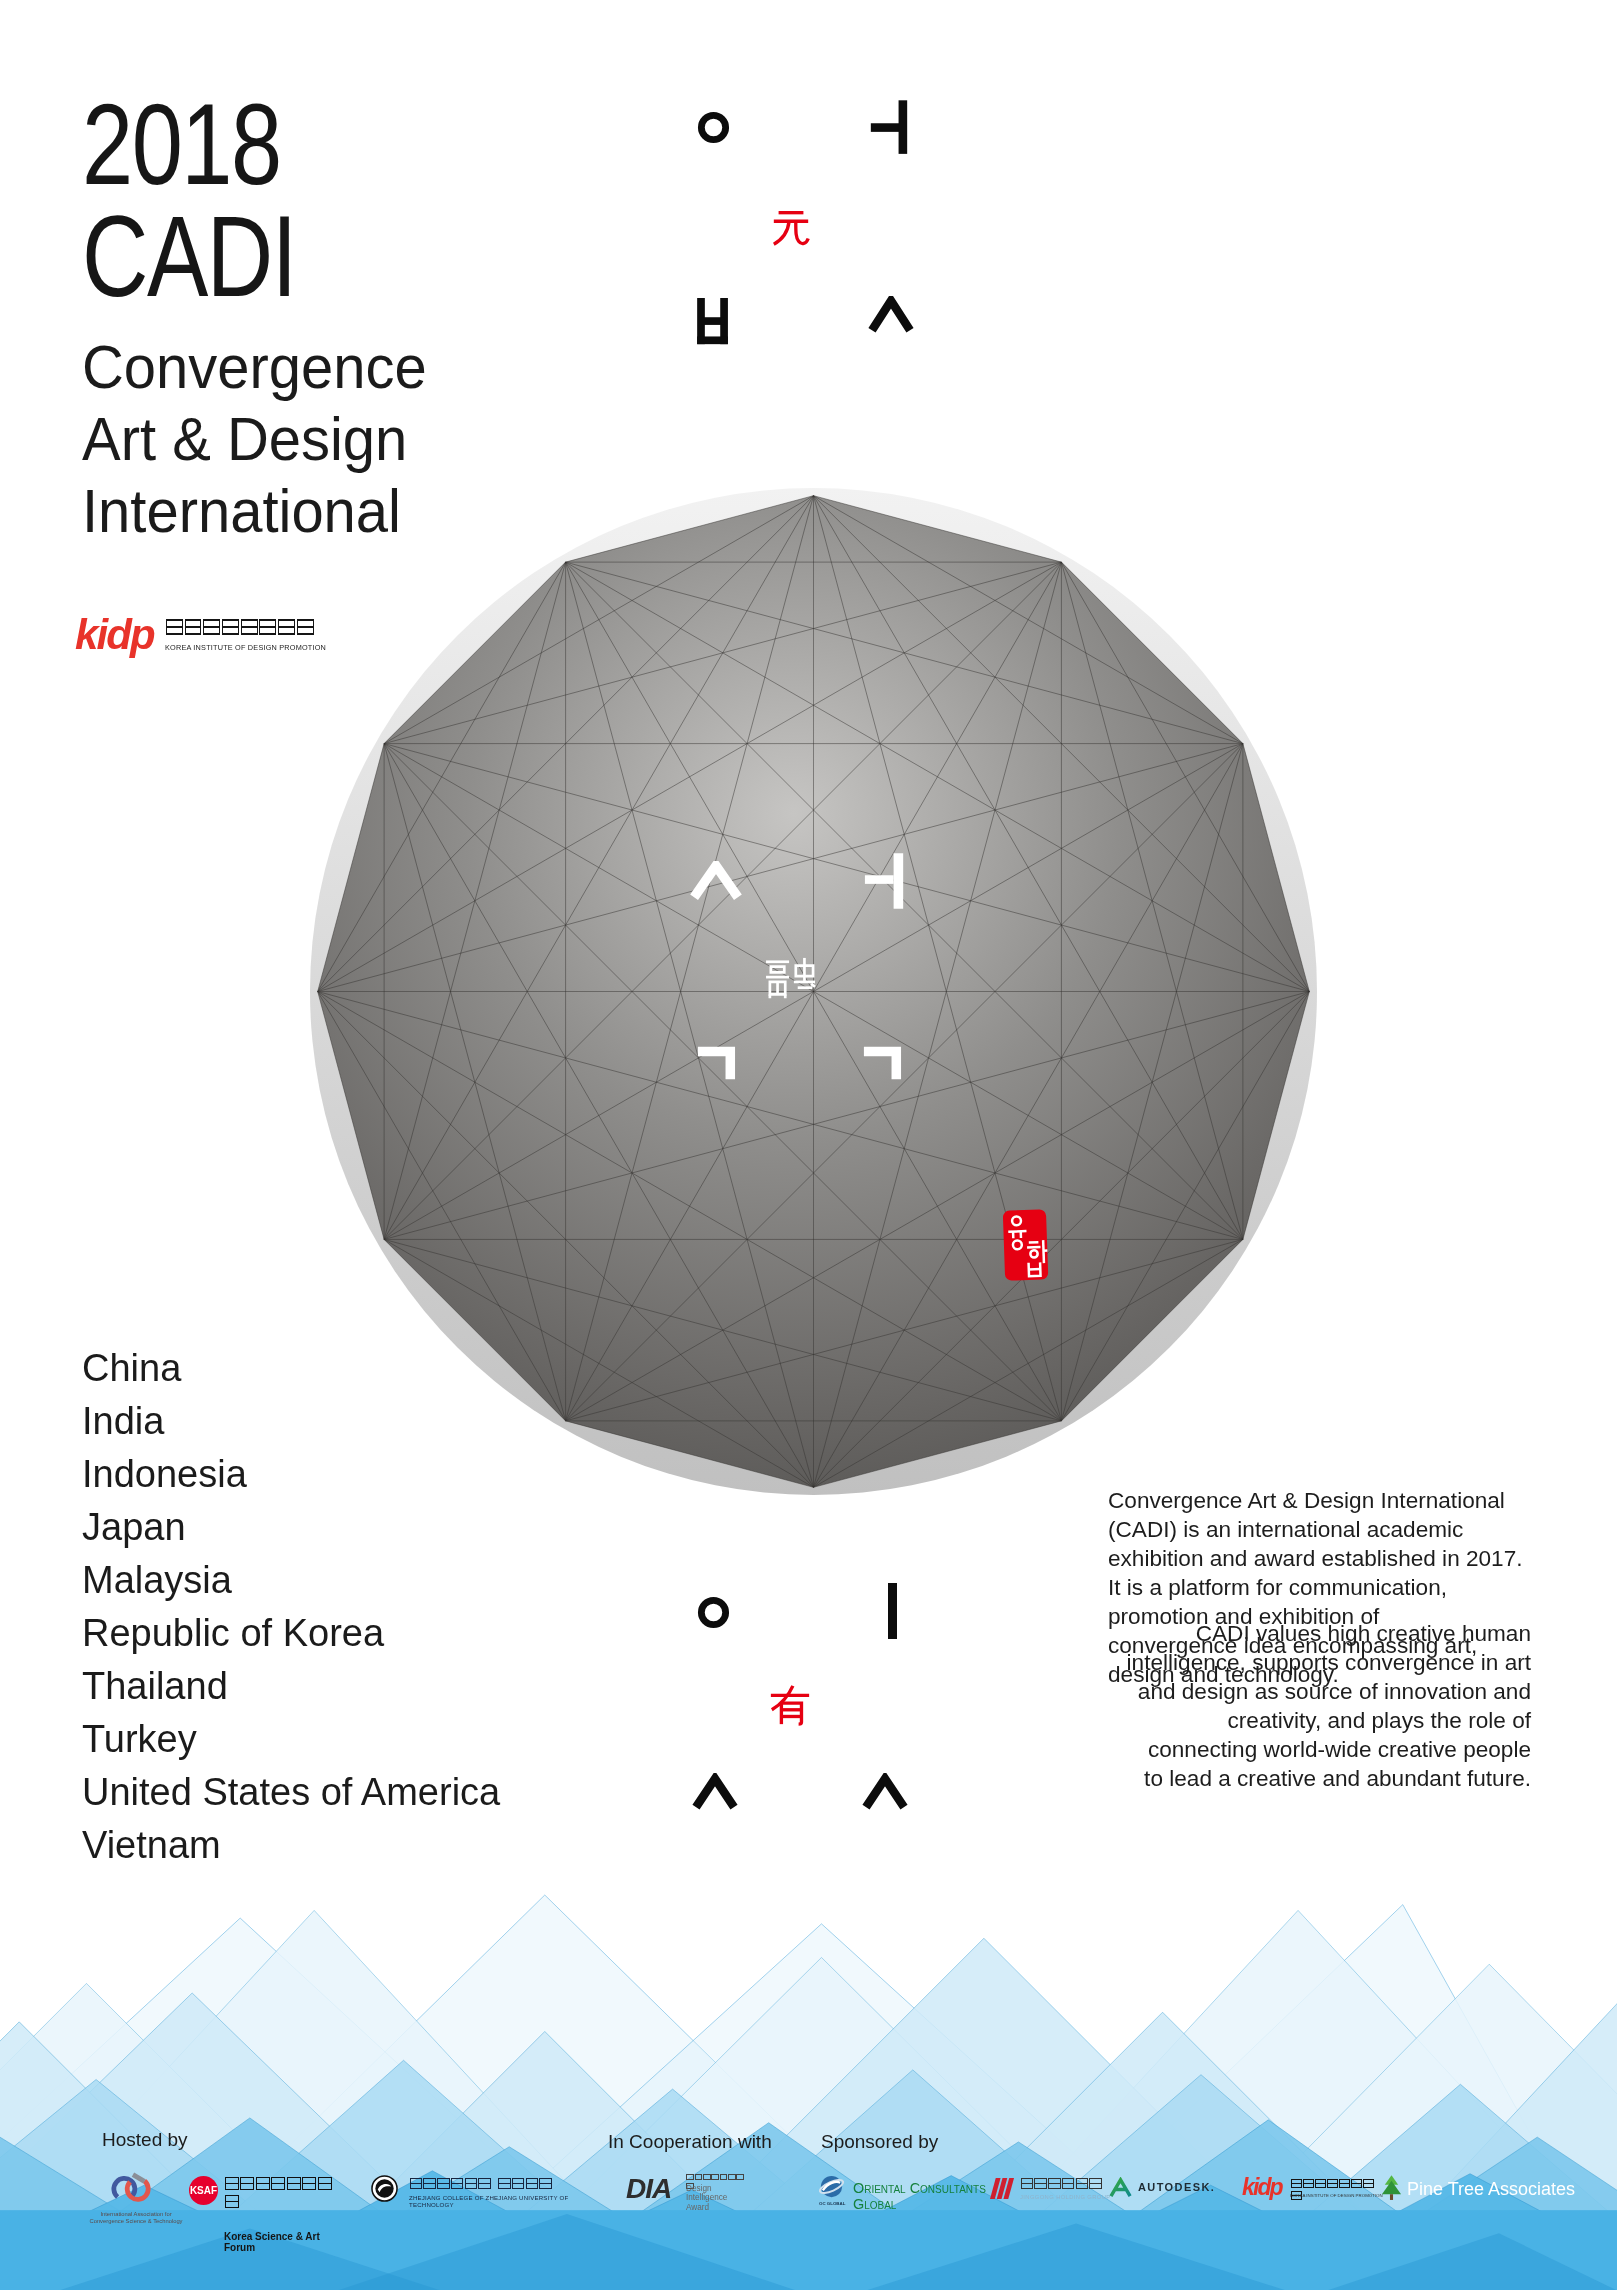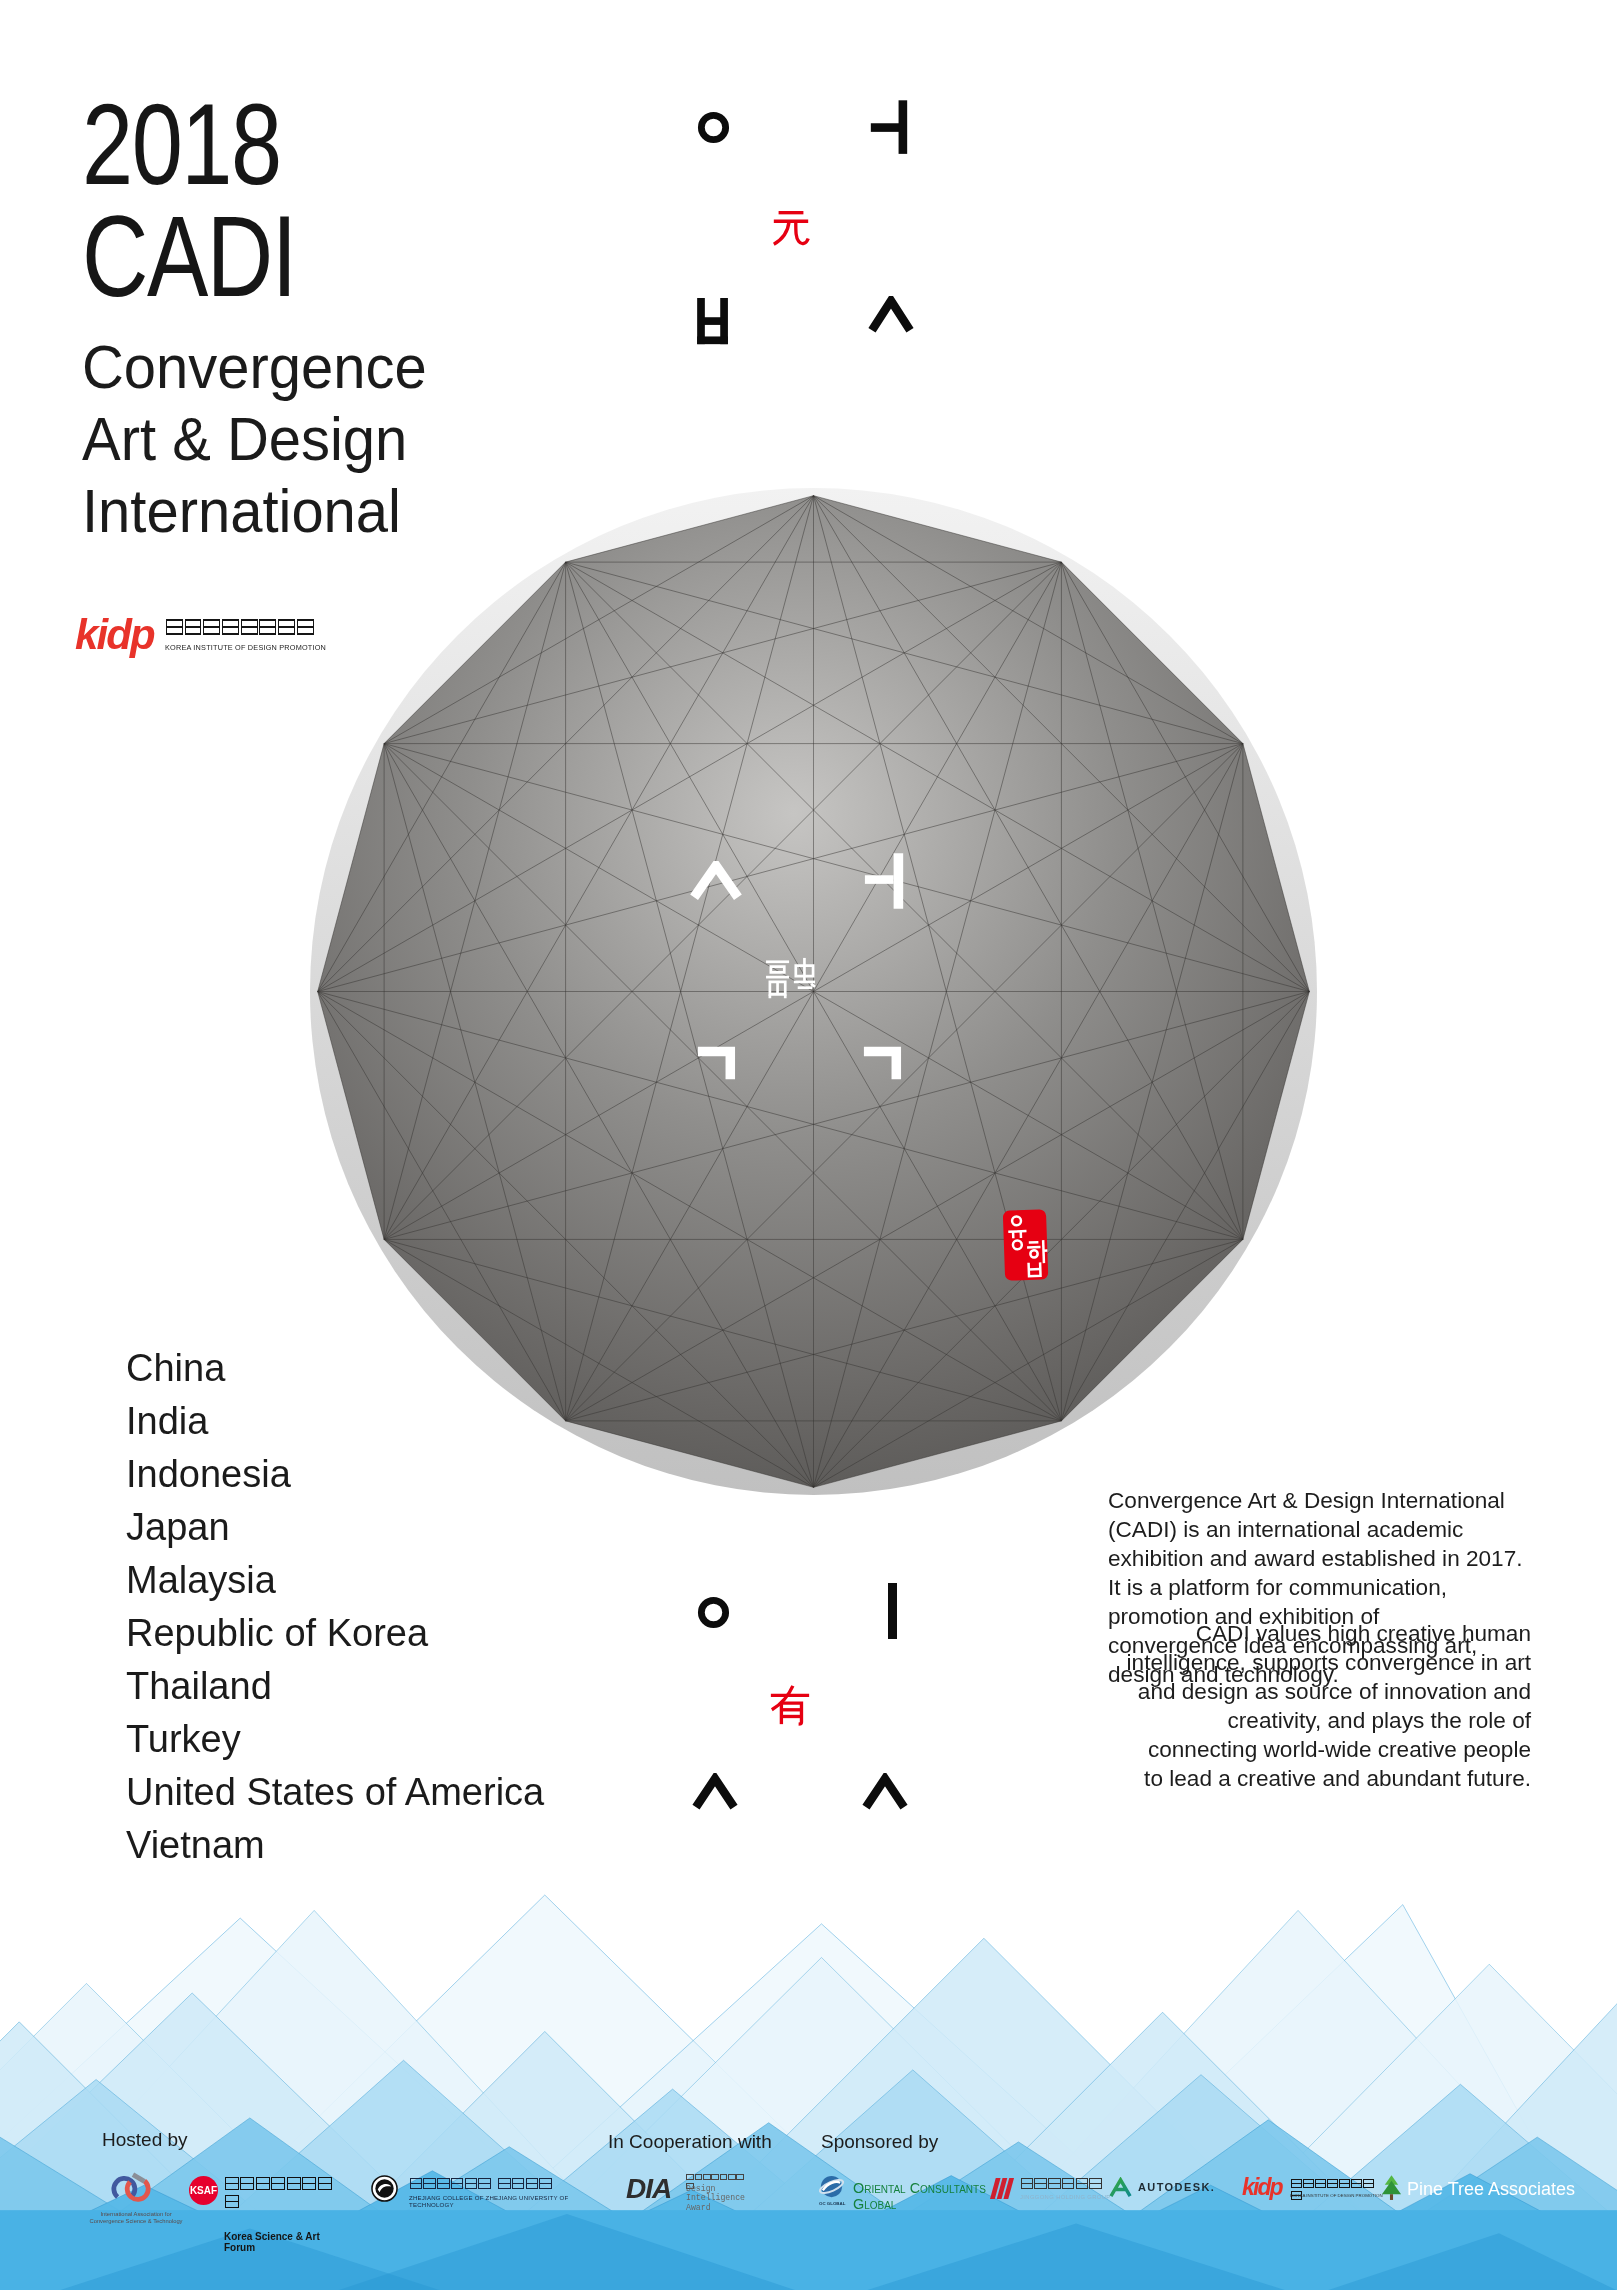--- a/index.html
+++ b/index.html
@@ -217,21 +217,21 @@
     <path d="M27,35 H37"></path>
       <path d="M25,40 H39"></path>
       <circle cx="32" cy="47" r="3.8"></circle>
     <path d="M42,33 V57"></path>
       <path d="M42,44 H46"></path>
     <path d="M26,56 V70 H38 V56"></path>
       <path d="M26,63 H38"></path>
   </g>
 </svg>
 
-<div class="abs pre countries" style="left:82px;top:1342px;margin-left:44px;">China
+<div class="abs pre countries" style="left:82px;top:1342px;">China
 India
 Indonesia
 Japan
 Malaysia
 Republic of Korea
 Thailand
 Turkey
 United States of America
 Vietnam</div>
 
@@ -350,21 +350,21 @@
     <circle cx="14" cy="14" r="9.5" fill="#111"></circle>
     <path d="M7,15 C10,8 19,8 21,12 C16,11 11,12 9,18 Z" fill="#ffffff"></path>
   </svg>
   <div class="abs" style="left:38px;top:1.9px;font-size:13.4px;font-weight:700;color:#17253f;"><i class="cjk-b"></i><i class="cjk-b"></i><i class="cjk-b"></i><i class="cjk-b"></i><i class="cjk-b"></i><i class="cjk-b"></i><span class="cjk-sp"></span><i class="cjk-b"></i><i class="cjk-b"></i><i class="cjk-b"></i><i class="cjk-b"></i></div>
   <div class="abs" style="left:38px;top:20px;font-size:6.1px;color:#17253f;letter-spacing:0.2px;">ZHEJIANG COLLEGE OF ZHEJIANG UNIVERSITY OF TECHNOLOGY</div>
 </div>
 
 <div class="abs" style="left:626px;top:2171px;width:125px;height:42px;">
   <div class="abs dia-mark" style="left:0;top:1.9px;">DIA</div>
   <div class="abs" style="left:60px;top:1.9px;font-size:7.2px;color:#444;"><i class="cjk-b"></i><i class="cjk-b"></i><i class="cjk-b"></i><i class="cjk-b"></i><i class="cjk-b"></i><i class="cjk-b"></i><i class="cjk-b"></i><i class="cjk-b"></i></div>
-  <div class="abs pre" style="left:60px;top:12.5px;font-size:8.2px;line-height:9.6px;color:#666;font-family:Liberation Mono, monospace;">Design
+  <div class="abs pre" style="left:60px;top:12.5px;font-size:8.2px;line-height:9.6px;color:#666;">Design
 Intelligence
 Award</div>
 </div>
 
 <div class="abs" style="left:819px;top:2174px;width:173px;height:38px;">
   <svg class="abs" style="left:0;top:0;" width="27" height="27" viewBox="0 0 28 28">
     <circle cx="13" cy="13" r="11" fill="#2b6ca8"></circle>
     <ellipse cx="13" cy="13" rx="13" ry="4.6" fill="none" stroke="#cfe0ee" stroke-width="2" transform="rotate(-24 13 13)"></ellipse>
     <path d="M4,17 C9,9 18,7 22,9" stroke="#ffffff" stroke-width="2.4" fill="none"></path>
   </svg>

